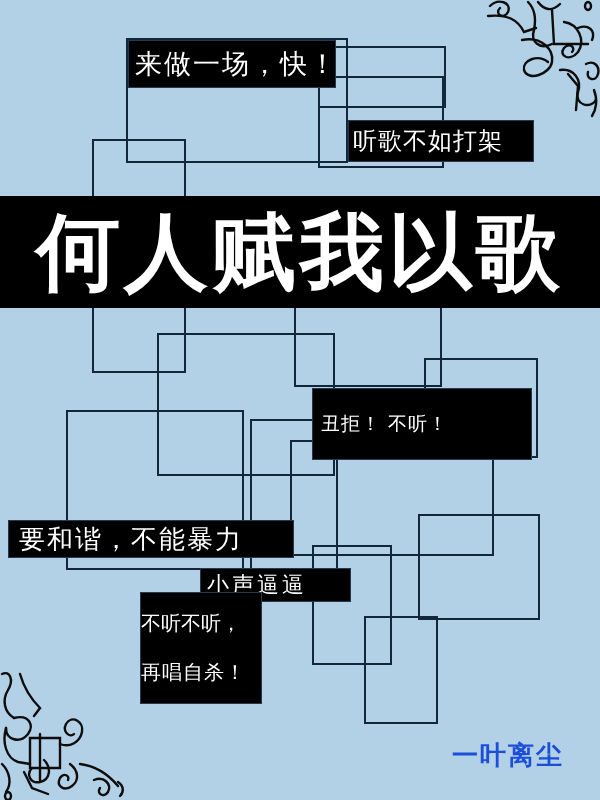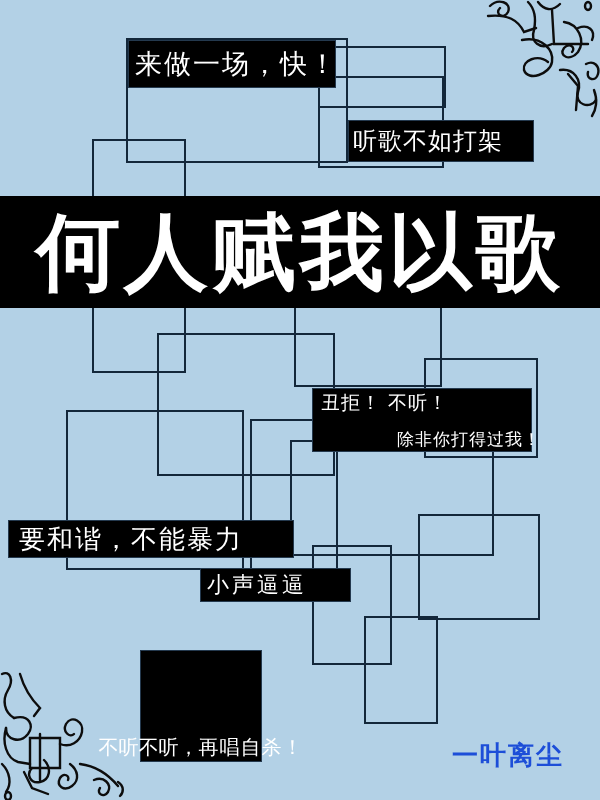--- a/index.html
+++ b/index.html
@@ -53,34 +53,33 @@
     <span>来做一场，快！</span>
   </div>
   <div class="label" style="left:348px;top:120px;width:186px;height:42px;font-size:24px;padding-left:4px;letter-spacing:1px;">
     <span>听歌不如打架</span>
   </div>
 
   <div class="title-banner">
     <span class="title-text">何人赋我以歌</span>
   </div>
 
-  <div class="label" style="left:312px;top:388px;width:220px;height:64px;font-size:19px;flex-direction:column;align-items:flex-start;justify-content:center;padding-left:8px;gap:8px;">
+  <div class="label" style="left:312px;top:388px;width:220px;height:72px;font-size:19px;flex-direction:column;align-items:flex-start;justify-content:center;padding-left:8px;gap:8px;">
     <span style="letter-spacing:1px;">丑拒！ 不听！</span>
-    <span style="margin-left:76px;font-size:17px;margin-top:4px;letter-spacing:1px;">除非你打得过我！</span>
   </div>
 
   <div class="label" style="left:8px;top:520px;width:286px;height:38px;font-size:26px;padding-left:10px;letter-spacing:2px;">
     <span>要和谐，不能暴力</span>
   </div>
 
   <div class="label" style="left:200px;top:568px;width:151px;height:34px;font-size:22px;padding-left:6px;letter-spacing:3px;">
     <span>小声逼逼</span>
   </div>
 
-  <div class="label" style="left:140px;top:650px;width:122px;height:112px;font-size:20px;flex-direction:row;justify-content:center;align-items:flex-end;">
+  <div class="label" style="left:140px;top:592px;width:122px;height:112px;font-size:20px;flex-direction:column;justify-content:center;align-items:flex-start;">
     <span style="letter-spacing:0px;">不听不听，</span>
     <span style="margin-top:22px;letter-spacing:1px;">再唱自杀！</span>
   </div>
 
   <div class="author">一叶离尘</div>
 
   <svg class="ornament" style="left:478px;top:0;" width="122" height="118" viewBox="0 0 122 118" fill="none" stroke="#0d0d0d" stroke-width="2.4" stroke-linecap="round">
     <path d="M12 6 C 20 -2, 34 2, 30 12 C 26 20, 16 14, 22 8"></path>
     <path d="M10 16 C 30 14, 40 20, 46 32 L 58 28"></path>
     <path d="M50 2 C 58 10, 58 20, 56 30 C 52 42, 62 50, 74 44"></path>

